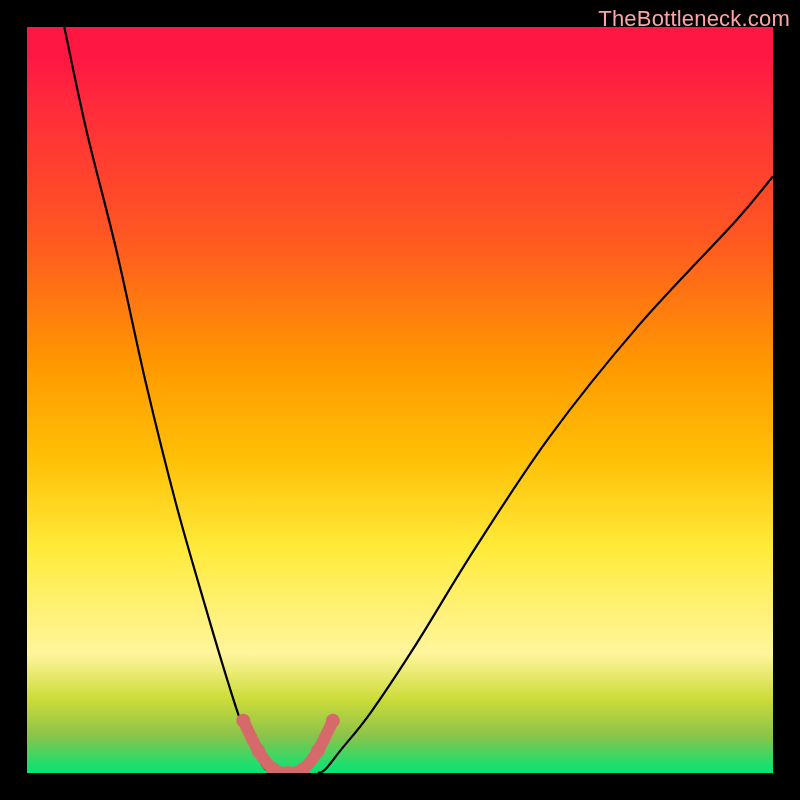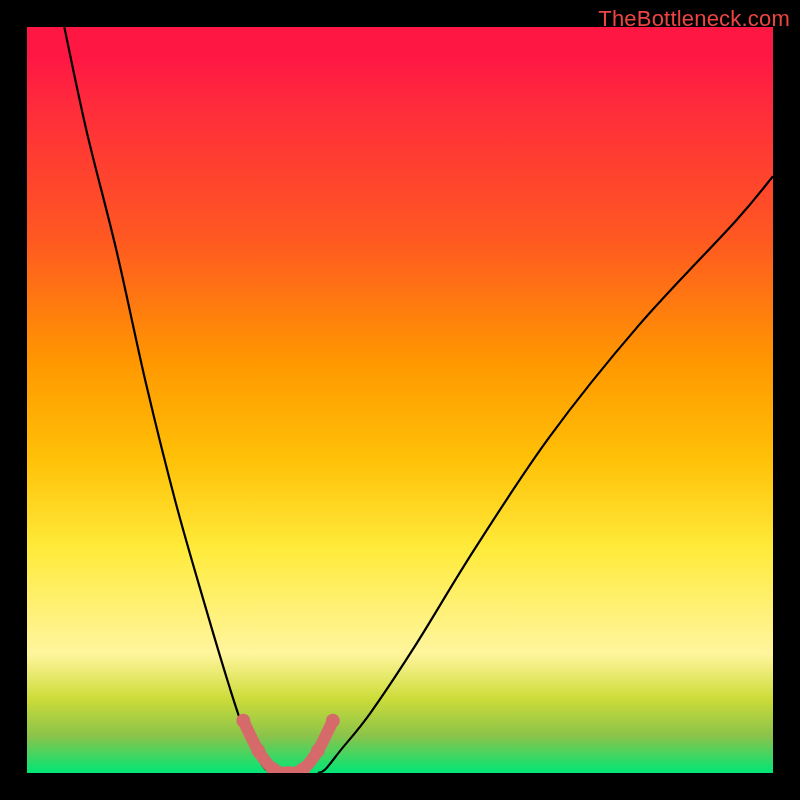--- a/index.html
+++ b/index.html
@@ -39,21 +39,21 @@
       #fff59d 84%,
       #cddc39 90%,
       #8bc34a 95%,
       #00e676 100%
     );
   }
   .watermark {
     position: absolute;
     top: 6px;
     right: 10px;
-    color: #ef4444;
+    color: #fca5a5;
     font-size: 22px;
     font-weight: 500;
     letter-spacing: 0.2px;
   }
   svg.curves {
     position: absolute;
     left: 0;
     top: 0;
     width: 746px;
     height: 746px;

